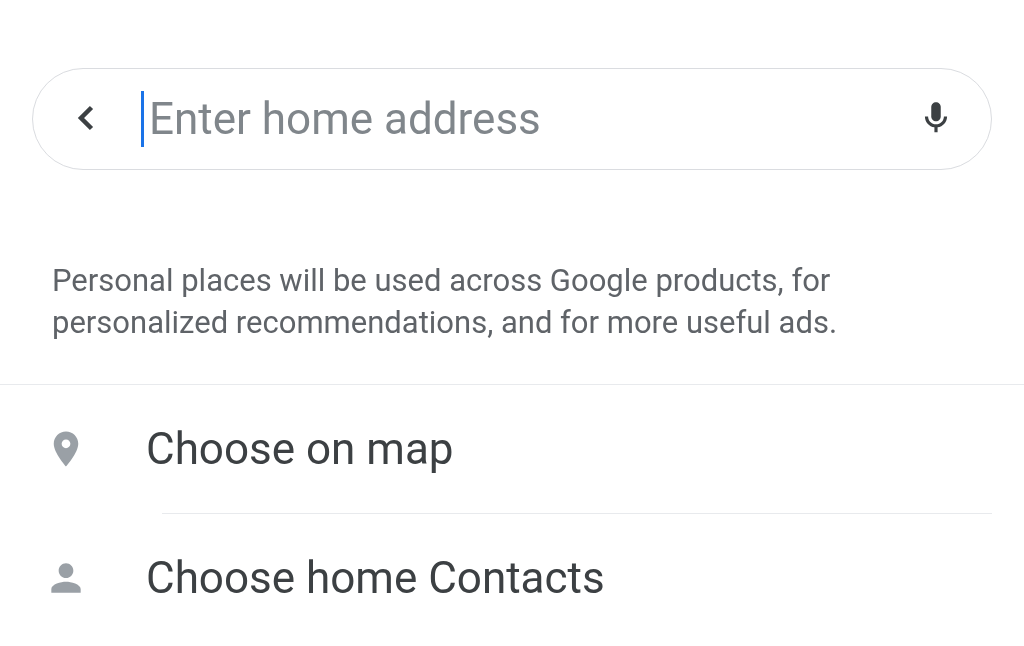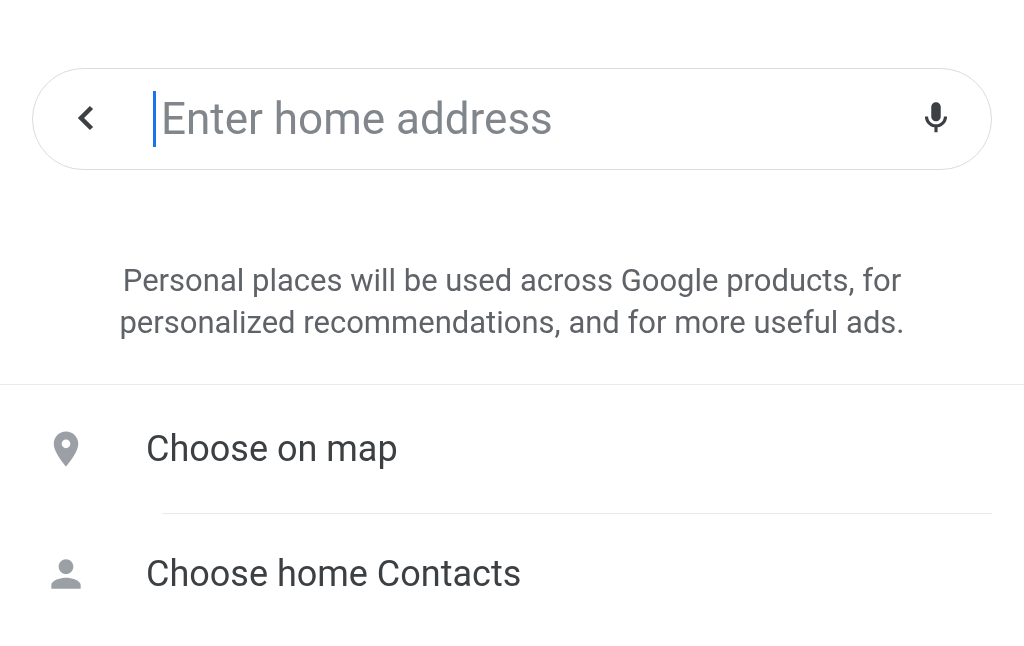--- a/index.html
+++ b/index.html
@@ -19,21 +19,21 @@
     .container {
       padding: 68px 32px 0 32px;
     }
     
     .search-bar {
       display: flex;
       align-items: center;
       border: 1px solid #dadce0;
       border-radius: 60px;
       padding: 24px 36px;
-      gap: 48px;
+      gap: 36px;
       background: #ffffff;
     }
     
     .back-button {
       display: flex;
       align-items: center;
       justify-content: center;
       background: none;
       border: none;
       cursor: pointer;
@@ -94,21 +94,20 @@
       width: 38px;
       height: 46px;
     }
     
     .info-text {
       padding: 90px 20px 40px 20px;
       font-size: 31px;
       line-height: 1.35;
       color: #5f6368;
       font-weight: 400;
-      text-align: center;
     }
     
     .divider {
       border: none;
       border-top: 1px solid #e8eaed;
       margin: 0 -32px;
     }
     
     .options-list {
       padding-top: 0;
@@ -124,21 +123,21 @@
     
     .option-icon {
       width: 44px;
       display: flex;
       align-items: center;
       justify-content: center;
       flex-shrink: 0;
     }
     
     .option-label {
-      font-size: 36px;
+      font-size: 44px;
       color: #3c4043;
       font-weight: 400;
     }
     
     .option-divider {
       border: none;
       border-top: 1px solid #e8eaed;
       margin: 0 0 0 130px;
     }
   </style>

